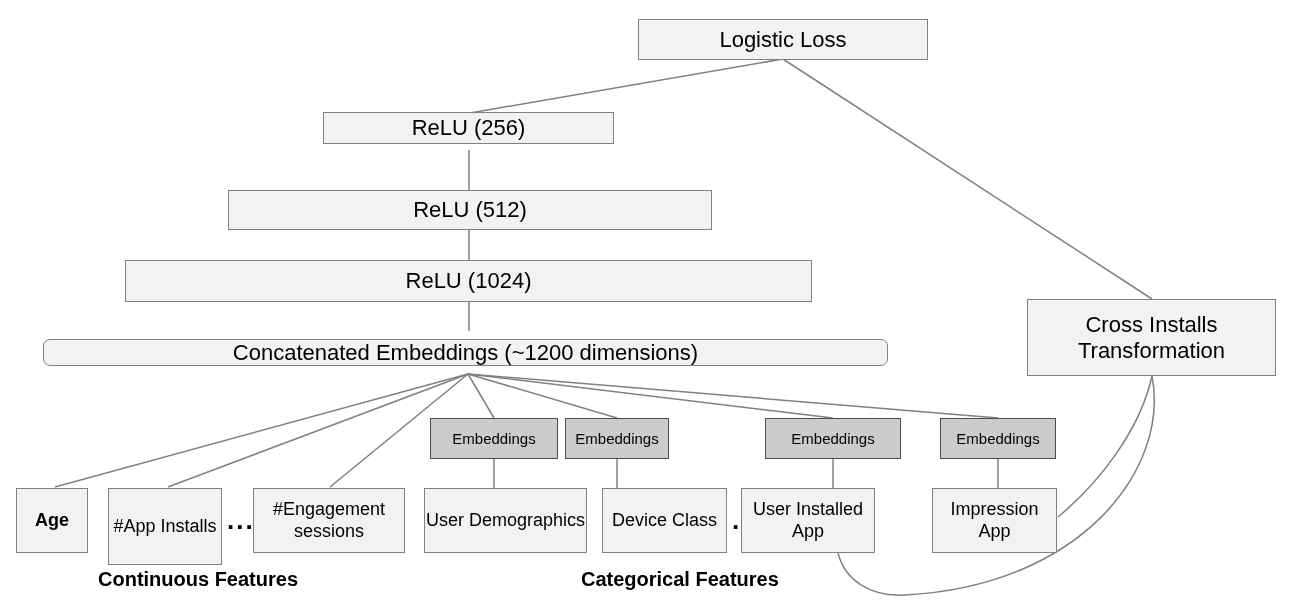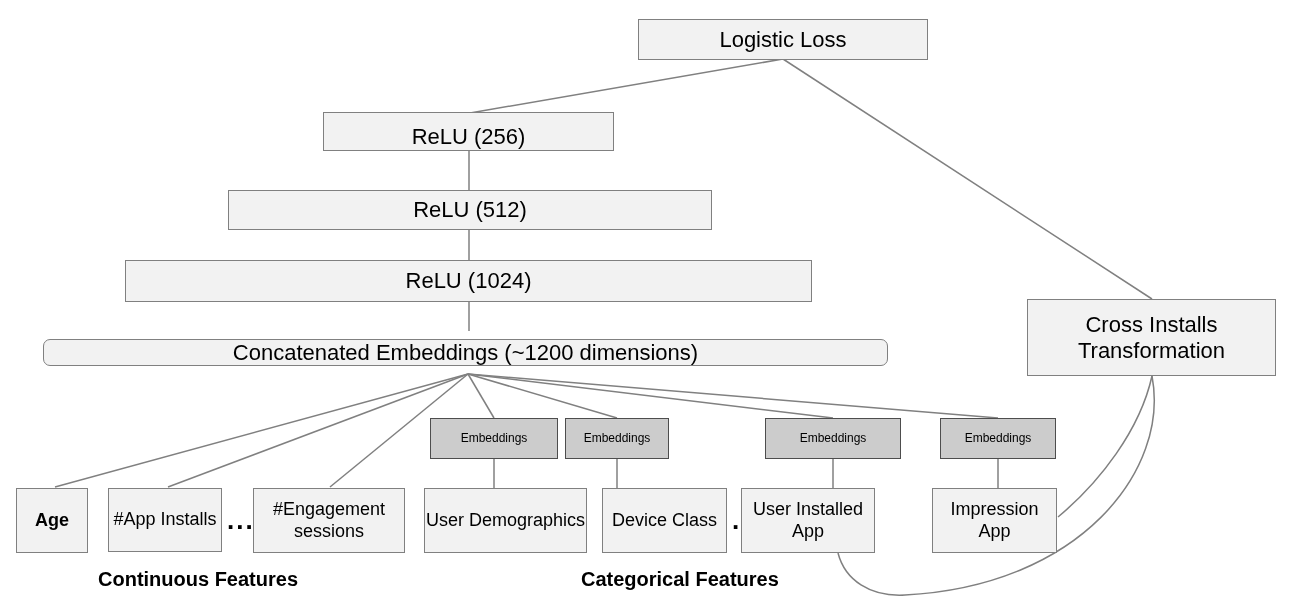--- a/index.html
+++ b/index.html
@@ -38,21 +38,21 @@
   .node-light {
     background: #f2f2f2;
     border: 1.6px solid #808080;
   }
   .node-emb {
     background: #cccccc;
     border: 1.8px solid #4d4d4d;
   }
   .t-big   { font-size: 22px; }
   .t-feat  { font-size: 18px; }
-  .t-emb   { font-size: 12px; }
+  .t-emb   { font-size: 15px; }
   .ellipsis {
     position: absolute;
     font-size: 26px;
     font-weight: bold;
     color: #000000;
     letter-spacing: 2px;
     line-height: 1;
     z-index: 2;
   }
   .group-label {
@@ -96,21 +96,21 @@
 
       <path d="M 1152 376 C 1170 470 1080 586 905 595 C 870 597 845 580 838 553"></path>
       <path d="M 1152 376 C 1140 430 1100 482 1058 517"></path>
     </g>
   </svg>
 
   <div class="node node-light t-big" style="left:638px; top:19px; width:290px; height:41px;">
     <span>Logistic Loss</span>
   </div>
 
-  <div class="node node-light t-big" style="left:323px; top:112px; width:291px; height:39px;align-items:flex-end;">
+  <div class="node node-light t-big" style="left:323px; top:112px; width:291px; height:32px;">
     <span>ReLU (256)</span>
   </div>
 
   <div class="node node-light t-big" style="left:228px; top:190px; width:484px; height:40px;">
     <span>ReLU (512)</span>
   </div>
 
   <div class="node node-light t-big" style="left:125px; top:260px; width:687px; height:42px;">
     <span>ReLU (1024)</span>
   </div>
@@ -133,21 +133,21 @@
     <span>Embeddings</span>
   </div>
   <div class="node node-emb t-emb" style="left:940px; top:418px; width:116px; height:41px;">
     <span>Embeddings</span>
   </div>
 
   <div class="node node-light t-feat" style="left:16px; top:488px; width:72px; height:65px;font-weight:bold;">
     <span>Age</span>
   </div>
 
-  <div class="node node-light t-feat" style="left:108px; top:488px; width:114px; height:64px;">
+  <div class="node node-light t-feat" style="left:108px; top:488px; width:114px; height:77px;">
     <span>#App Installs</span>
   </div>
 
   <div class="ellipsis" style="left:227px; top:507px;">...</div>
 
   <div class="node node-light t-feat" style="left:424px; top:488px; width:163px; height:65px;">
     <span>User Demographics</span>
   </div>
 
   <div class="node node-light t-feat" style="left:253px; top:488px; width:152px; height:65px;">

